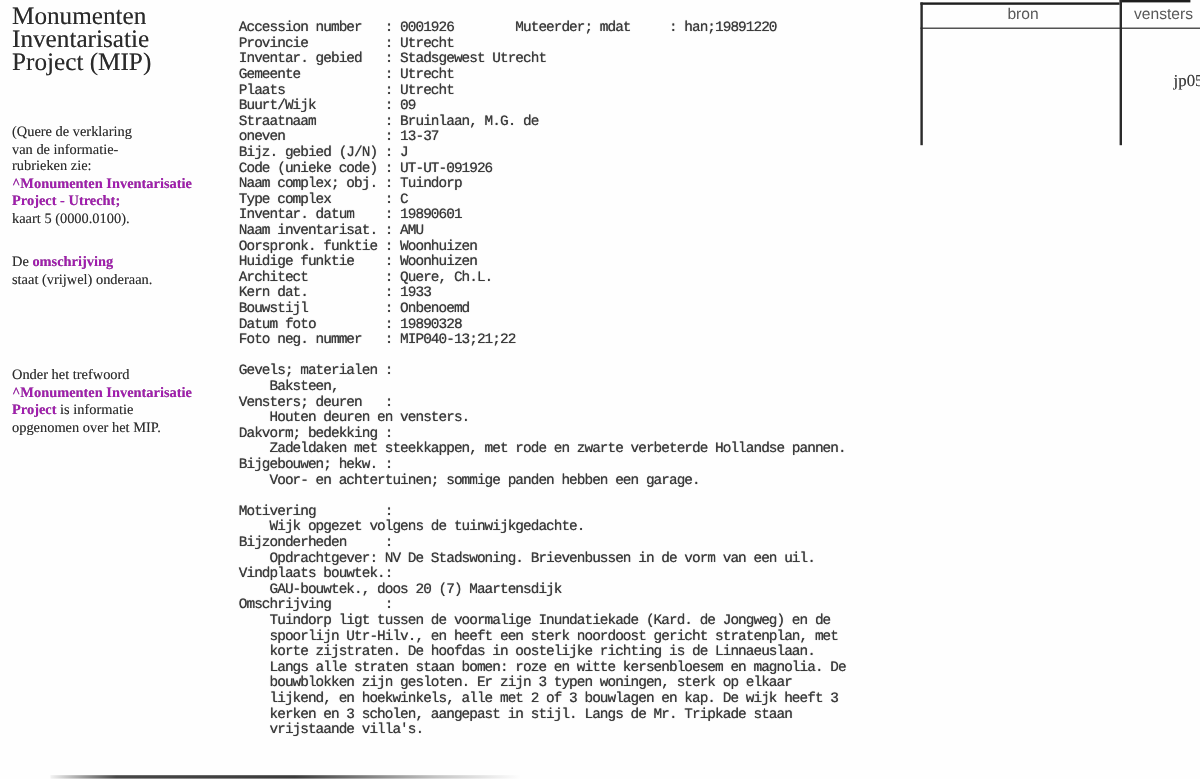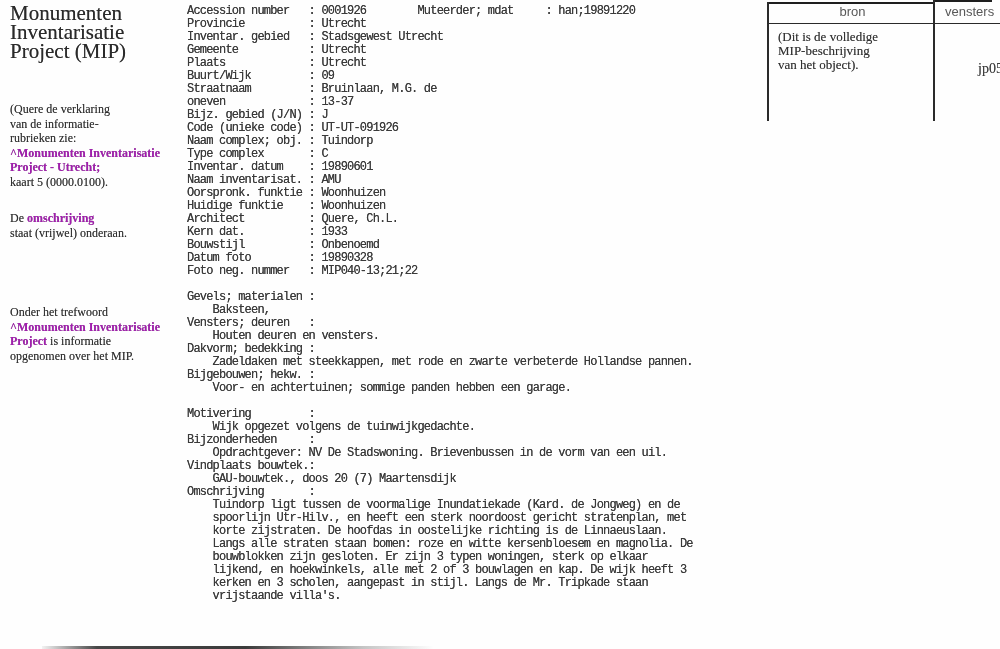--- a/index.html
+++ b/index.html
@@ -17,21 +17,21 @@
     text-shadow:0 0 0.5px rgba(40,40,40,0.6);
   }
   .note{
     position:absolute;left:10px;width:168px;
     font-size:12px;line-height:14.6px;color:#2e2e2e;
     text-shadow:0 0 0.4px rgba(40,40,40,0.5);
   }
   .note b{font-weight:bold;color:#a21caf;}
   
   .record{
-    position:absolute;left:183px;top:1px;margin:4px;
+    position:absolute;left:183px;top:1px;margin:16px;
     font-family:"Liberation Mono","DejaVu Sans Mono",monospace;
     font-size:12px;line-height:13px;letter-spacing:-0.8px;
     color:#3a3a3a;white-space:pre;
     text-shadow:0 0 0.6px rgba(55,55,55,0.85);
   }
   
   .panel{position:absolute;left:0;top:0;width:1000px;height:130px;}
   .rule{position:absolute;background:#1e1e1e;}
   .rule-bron-top{left:767px;top:2px;width:166px;height:2.4px;}
   .rule-verwerkt-top{left:933px;top:0;width:59px;height:1.8px;}
@@ -144,23 +144,18 @@
     vrijstaande villa's.</pre>
 
   <div class="panel">
     <div class="rule rule-bron-top"></div>
     <div class="rule rule-verwerkt-top"></div>
     <div class="rule rule-header-bottom"></div>
     <div class="rule rule-vline-left"></div>
     <div class="rule rule-vline-mid"></div>
     <div class="hdr hdr-bron">bron</div>
     <div class="hdr hdr-verwerkt">vensters</div>
-    <div class="bron-note" id="bron-note">
-        <div>(Dit is de volledige</div>
-        <div>MIP-beschrijving</div>
-        <div>van het object).</div>
-      </div>
     <div class="verwerkt-code">jp0593</div>
   </div>
 
   <div class="scan-edge"></div>
 
 </div>
 
 </body></html>

